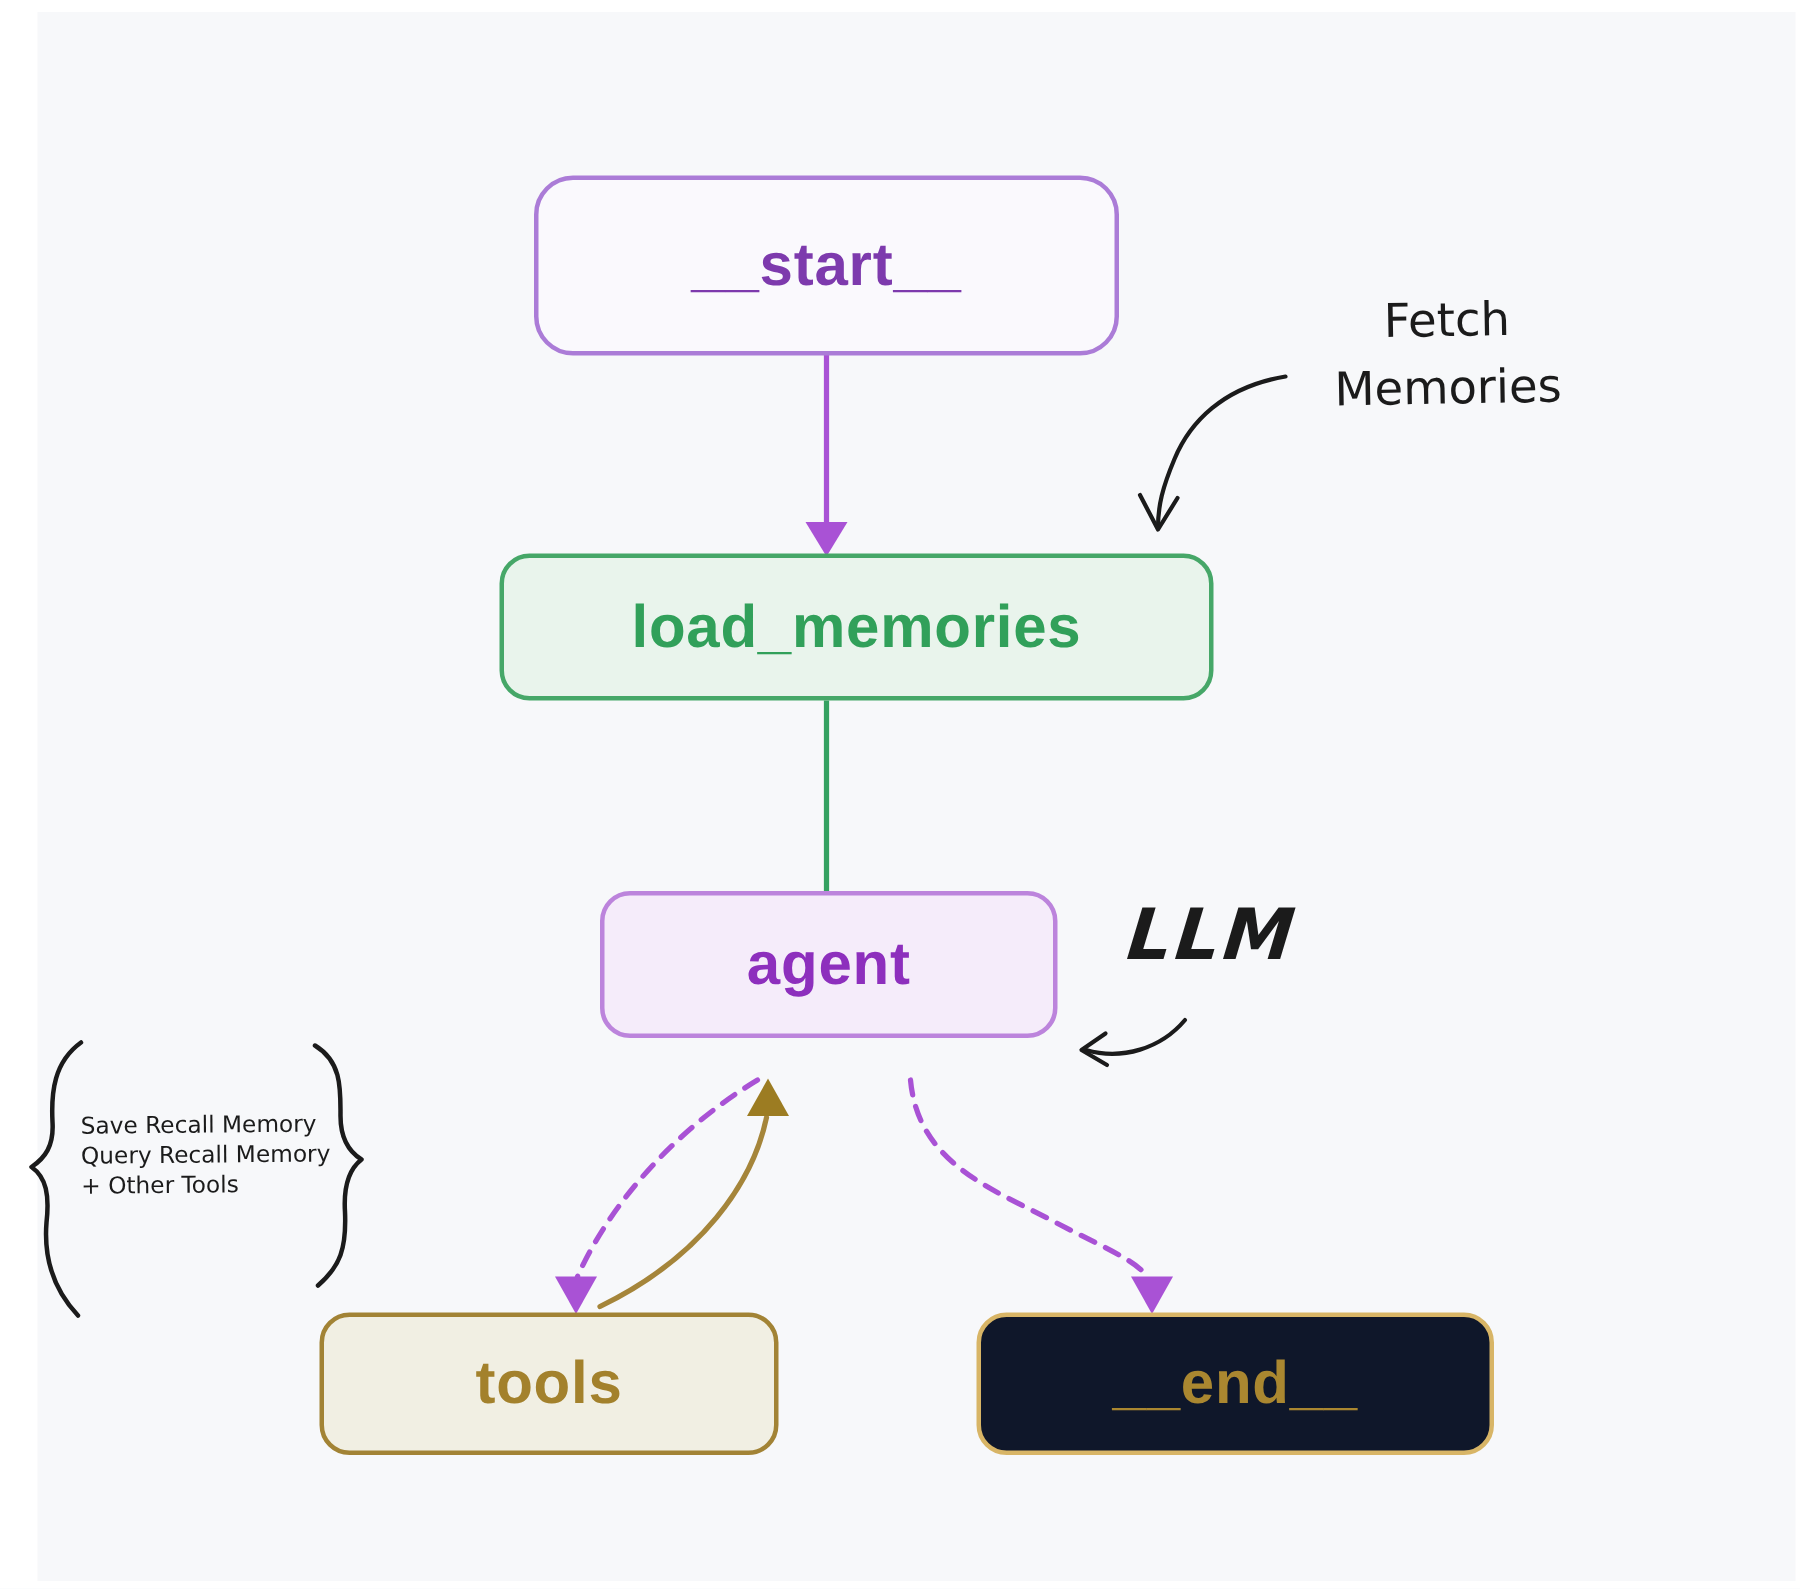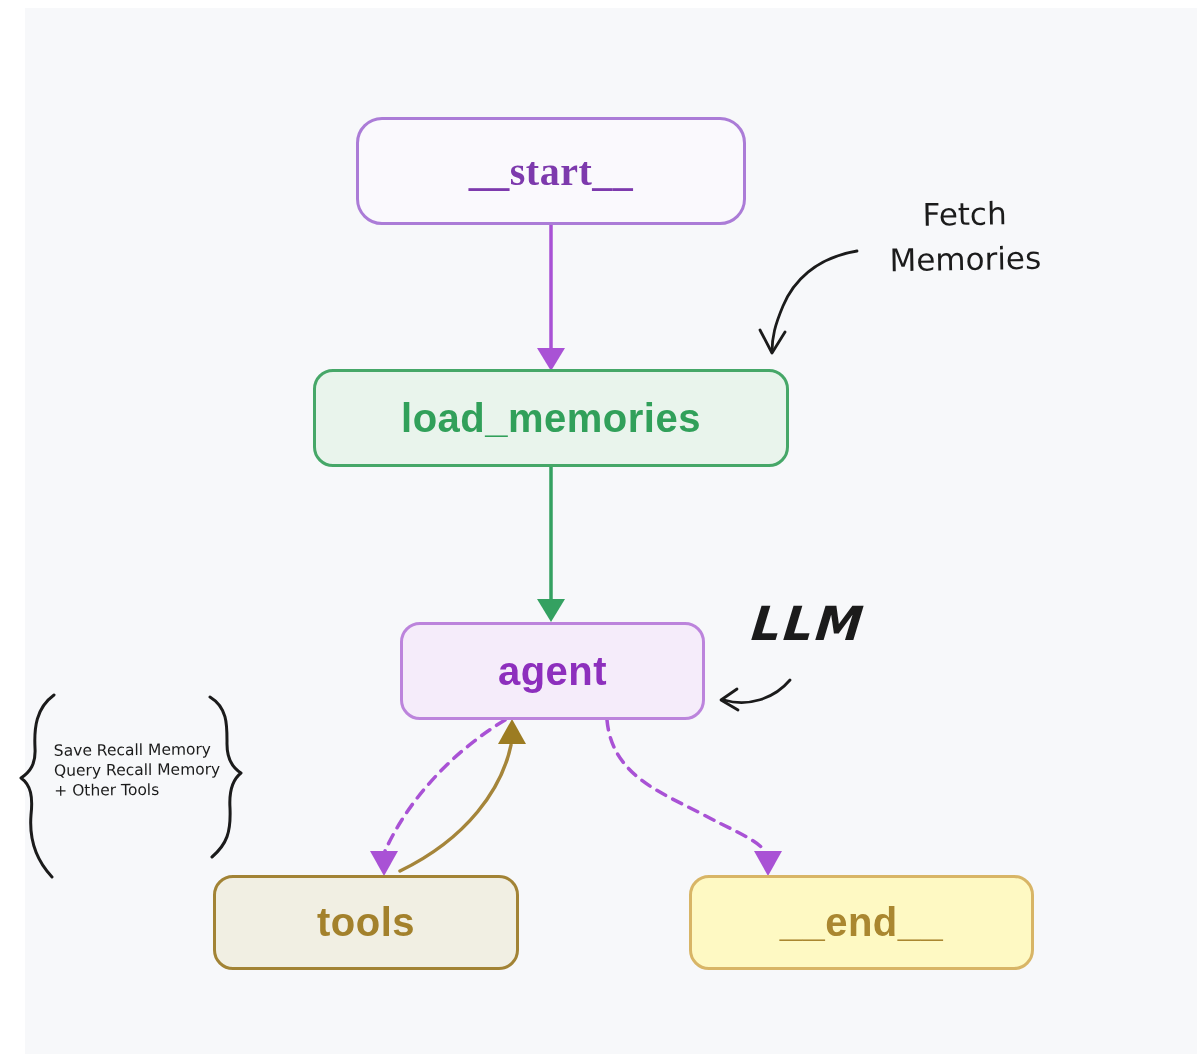--- a/index.html
+++ b/index.html
@@ -16,23 +16,23 @@
     position:absolute;left:0;top:0;width:1200px;height:1059px;
   }
   .node{
     position:absolute;
     border:3px solid;
     border-radius:20px;
     display:flex;align-items:center;justify-content:center;
     font-size:40px;font-weight:600;letter-spacing:0.5px;
     box-sizing:border-box;
   }
-  #node-start        {left:356px;top:117px;width:390px;height:108px;border-radius:26px;font-family:Liberation Serif, serif;}
+  #node-start        {left:356px;top:117px;width:390px;height:120px;border-radius:26px;}
   #node-load-memories{left:313px;top:369px;width:476px;height:98px;}
-  #node-agent        {left:400px;top:622px;width:305px;height:98px;}
+  #node-agent        {left:400px;top:594px;width:305px;height:98px;}
   #node-tools        {left:190px;top:875px;width:306px;height:95px;margin-left:23px;}
   #node-end          {left:651px;top:875px;width:345px;height:95px;}
   .hand{
     position:absolute;color:#1b1b1b;
     font-family:"DejaVu Sans", sans-serif;
     white-space:pre-line;
   }
   .hand-fetch{
     left:858px;top:192px;width:214px;
     font-size:31px;line-height:1.45;text-align:center;
@@ -95,30 +95,30 @@
     <path d="M54 695 C 36 708 34 728 35 748 C 36 764 30 772 21 778 C 31 785 33 797 31 815 C 29 840 36 860 52 877" stroke="#1b1b1b"></path>
   </g>
   <g stroke-width="3" stroke-linecap="round" stroke-linejoin="round">
     <path d="M210 697 C 228 708 227 726 227 744 C 227 760 233 768 241 773 C 232 780 229 792 230 808 C 231 832 227 844 212 857" stroke="#1b1b1b"></path>
   </g>
 </svg>
 
 <div class="node" id="node-start" style="background: rgb(250, 249, 253); border-color: rgb(171, 124, 215); color: rgb(125, 58, 173);">
   <span>__start__</span>
 </div>
-<div class="node" id="node-load-memories" style="background: rgb(233, 244, 236); border-color: rgb(70, 167, 104); color: rgb(49, 160, 90);">
+<div class="node" id="node-load-memories" style="background: rgb(233, 244, 236); border-color: rgb(70, 167, 104); color: rgb(49, 160, 90); margin-left: 20px;">
   <span>load_memories</span>
 </div>
 <div class="node" id="node-agent" style="background: rgb(245, 236, 250); border-color: rgb(188, 132, 220); color: rgb(141, 47, 189);">
   <span>agent</span>
 </div>
 <div class="node" id="node-tools" style="background: rgb(241, 239, 227); border-color: rgb(162, 131, 53); color: rgb(163, 129, 44);">
   <span>tools</span>
 </div>
-<div class="node" id="node-end" style="background: #fef9c3; border-color: rgb(216, 181, 102); color: rgb(170, 135, 48); margin-left: 38px;">
+<div class="node" id="node-end" style="background: #0f172a; border-color: rgb(216, 181, 102); color: rgb(170, 135, 48);">
   <span>__end__</span>
 </div>
 
 <div class="hand hand-fetch">Fetch
 Memories</div>
 <div class="hand hand-llm">LLM</div>
 <div class="hand hand-note">Save Recall Memory
 Query Recall Memory
 + Other Tools</div>
 

